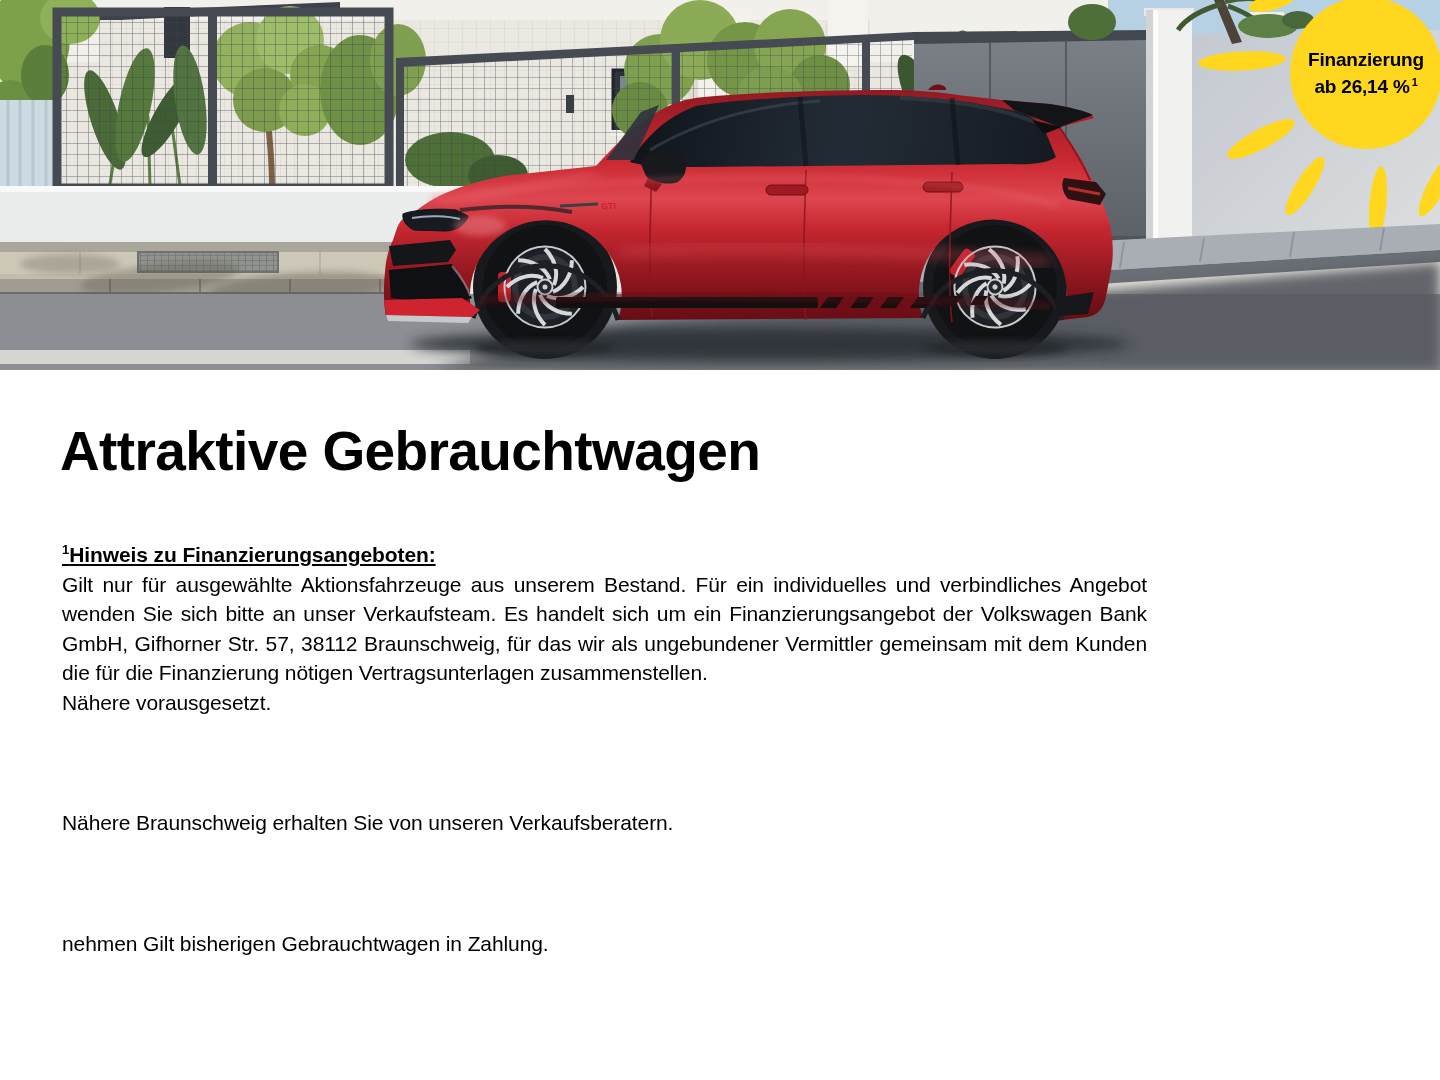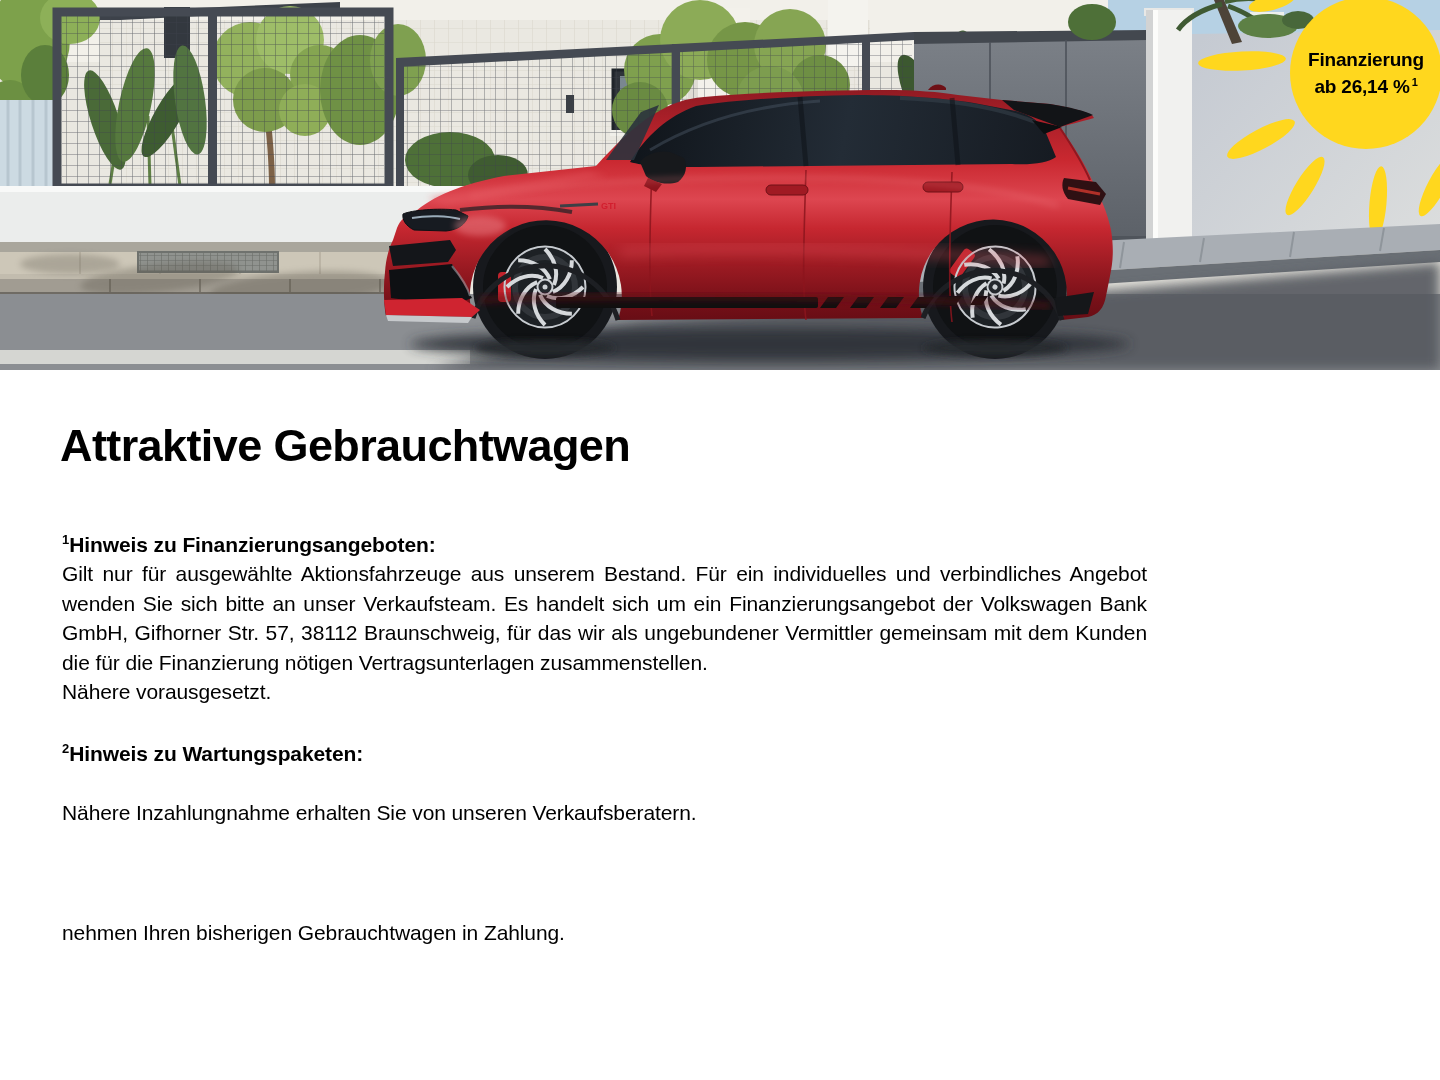--- a/index.html
+++ b/index.html
@@ -12,29 +12,29 @@
   .hero svg{display:block;}
   .sun-label{
     position:absolute;left:1290px;top:-3px;width:152px;height:152px;
     display:flex;flex-direction:column;align-items:center;justify-content:center;
     text-align:center;font-weight:700;font-size:19px;line-height:23px;color:#000;
     pointer-events:none;letter-spacing:-0.2px;
   }
   .sun-label sup{font-size:11px;font-weight:700;margin-left:2px;}
   .content{margin:0 0 0 62px;width:1085px;}
   .title{
-    font-size:45px;font-weight:700;letter-spacing:-0.6px;
+    font-size:55px;font-weight:700;letter-spacing:-0.6px;
     margin:52px 0 0 -2px;line-height:1.08;
   }
   .note{
     font-size:21px;line-height:29.5px;letter-spacing:-0.1px;
     text-align:justify;margin:32px 0 0;
   }
   .note:first-of-type{margin-top:59px;}
-  .note-head{font-weight:700;}
+  .note-head{font-weight:700;text-decoration:underline;}
   .note sup{font-size:13px;font-weight:700;line-height:0;}
 </style>
 </head>
 <body>
 
 <div class="page">
 
   <figure class="hero">
     <svg width="1440" height="370" viewBox="0 0 1440 370" aria-hidden="true">
       <defs>
@@ -318,24 +318,24 @@
   <main class="content">
     <h1 class="title">Attraktive Gebrauchtwagen</h1>
 
     <p class="note">
       <strong class="note-head"><sup>1</sup><span>Hinweis zu Finanzierungsangeboten:</span></strong><br>
       <span>Gilt nur für ausgewählte Aktionsfahrzeuge aus unserem Bestand. Für ein individuelles und verbindliches Angebot wenden Sie sich bitte an unser Verkaufsteam. Es handelt sich um ein Finanzierungsangebot der Volkswagen Bank GmbH, Gifhorner Str. 57, 38112 Braunschweig, für das wir als ungebundener Vermittler gemeinsam mit dem Kunden die für die Finanzierung nötigen Vertragsunterlagen zusammenstellen.</span><br>
       <span>Nähere vorausgesetzt.</span>
     </p>
 
     <p class="note">
-      <strong class="note-head"><sup>2</sup><span>Hinweis zu Wartungspaketen:</span></strong><br>
       <br>
-      <span>Nähere Inzahlungnahme erhalten Sie von unseren Verkaufsberatern.</span>
+      <br>
+      <span>Nähere Braunschweig erhalten Sie von unseren Verkaufsberatern.</span>
     </p>
 
     <p class="note">
       <br>
       <br>
-      <span>nehmen Ihren bisherigen Gebrauchtwagen in Zahlung.</span>
+      <span>nehmen Gilt bisherigen Gebrauchtwagen in Zahlung.</span>
     </p>
   </main>
 </div>
 
 </body></html>

